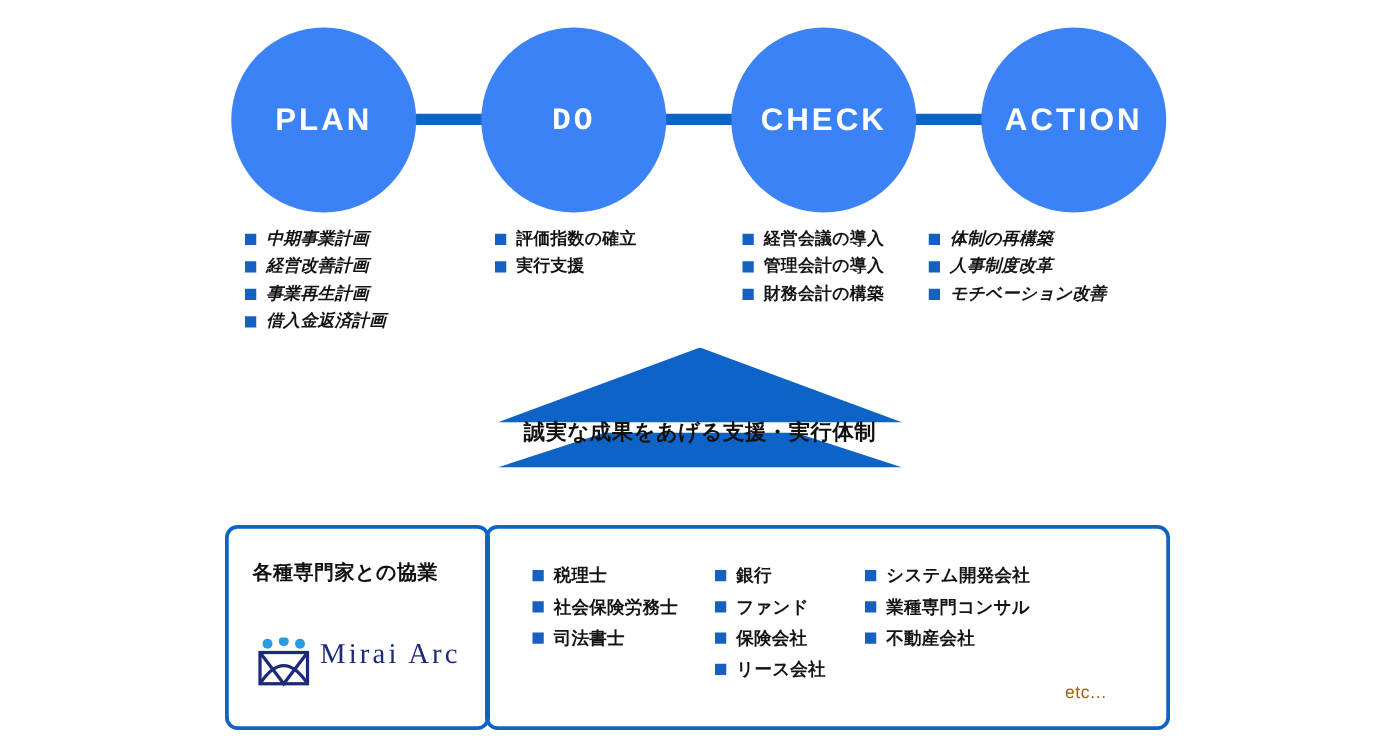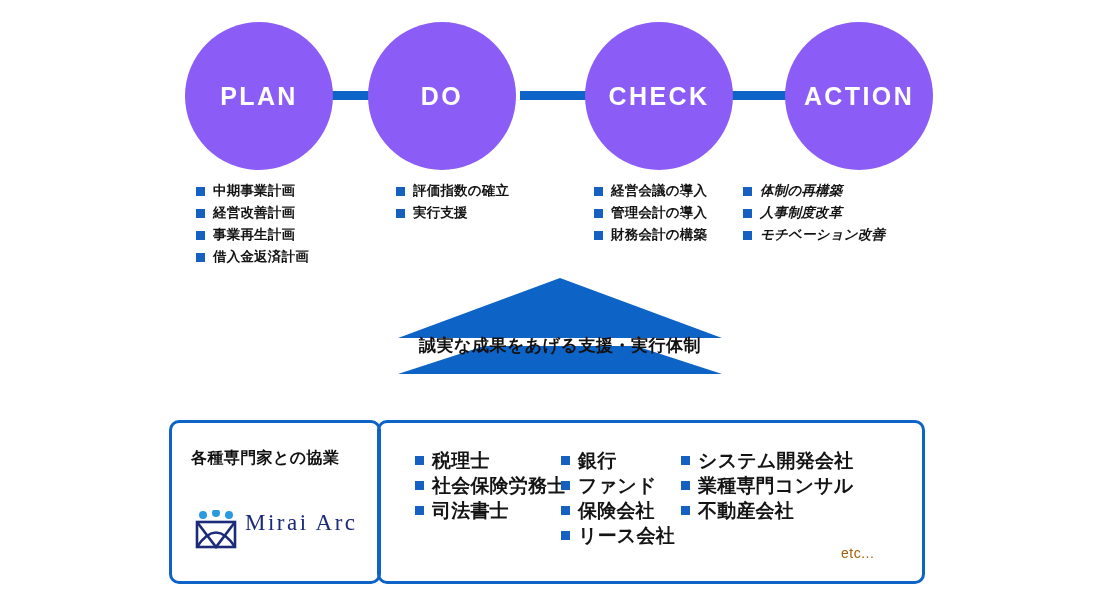--- a/index.html
+++ b/index.html
@@ -28,21 +28,21 @@
     position: absolute;
     height: 9px;
     background: #0d63c6;
     top: 91px;
   }
   .pdca-circle {
     position: absolute;
     width: 148px;
     height: 148px;
     border-radius: 50%;
-    background: #8b5cf6;
+    background: #3b82f6;
     top: 22px;
     display: flex;
     align-items: center;
     justify-content: center;
   }
   .pdca-label {
     color: #ffffff;
     font-size: 25px;
     font-weight: bold;
     letter-spacing: 2.4px;
@@ -112,21 +112,21 @@
     font-size: 17px;
     font-weight: bold;
     color: #111111;
     letter-spacing: 0.5px;
     white-space: nowrap;
   }
 
   
   #partners {
     position: absolute;
-    left: 169px;
+    left: 180px;
     top: 420px;
     width: 876px;
     height: 164px;
   }
   #partner-left-box {
     position: absolute;
     left: 0;
     top: 0;
     width: 212px;
     height: 164px;
@@ -178,21 +178,21 @@
     position: absolute;
     top: 28px;
   }
   .partner-row {
     display: flex;
     align-items: center;
     height: 25px;
     white-space: nowrap;
   }
   .partner-text {
-    font-size: 19px;
+    font-size: 14px;
     font-weight: bold;
     color: #141414;
     letter-spacing: 0.2px;
   }
   #etc-label {
     position: absolute;
     left: 672px;
     top: 125px;
     font-size: 14px;
     color: #a16207;
@@ -203,34 +203,34 @@
 <body>
 
 <div id="pdca-row">
   <div class="connector" style="left:320px;width:86px;"></div>
   <div class="connector" style="left:520px;width:86px;"></div>
   <div class="connector" style="left:720px;width:86px;"></div>
 
   <div class="pdca-circle" style="left:185px;">
     <span class="pdca-label">PLAN</span>
   </div>
-  <div class="pdca-circle" style="left:368px;">
+  <div class="pdca-circle" style="left:385px;font-family:Liberation Mono, monospace;">
     <span class="pdca-label">DO</span>
   </div>
   <div class="pdca-circle" style="left:585px;">
     <span class="pdca-label">CHECK</span>
   </div>
   <div class="pdca-circle" style="left:785px;">
     <span class="pdca-label">ACTION</span>
   </div>
 </div>
 
 <div id="pdca-lists">
 
-  <div class="pdca-list" style="left:196px;">
+  <div class="pdca-list" style="left:196px;font-style:italic;">
     <div class="bullet-row">
       <span class="sq"></span>
       <span class="bullet-text">中期事業計画</span>
     </div>
     <div class="bullet-row">
       <span class="sq"></span>
       <span class="bullet-text">経営改善計画</span>
     </div>
     <div class="bullet-row">
       <span class="sq"></span>

